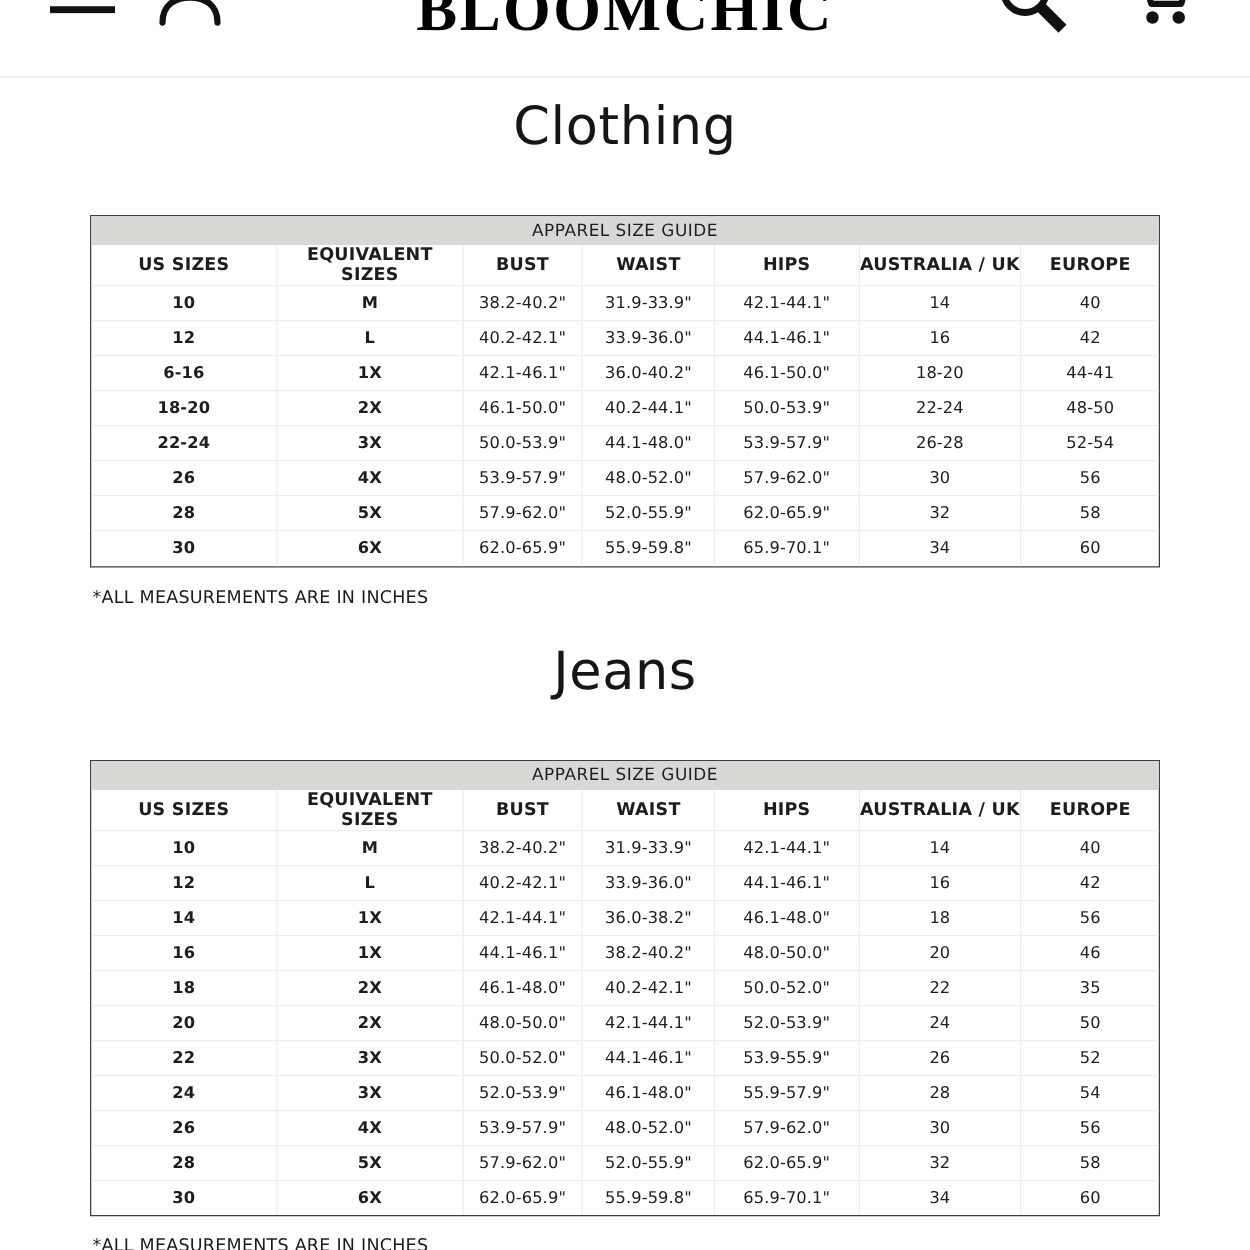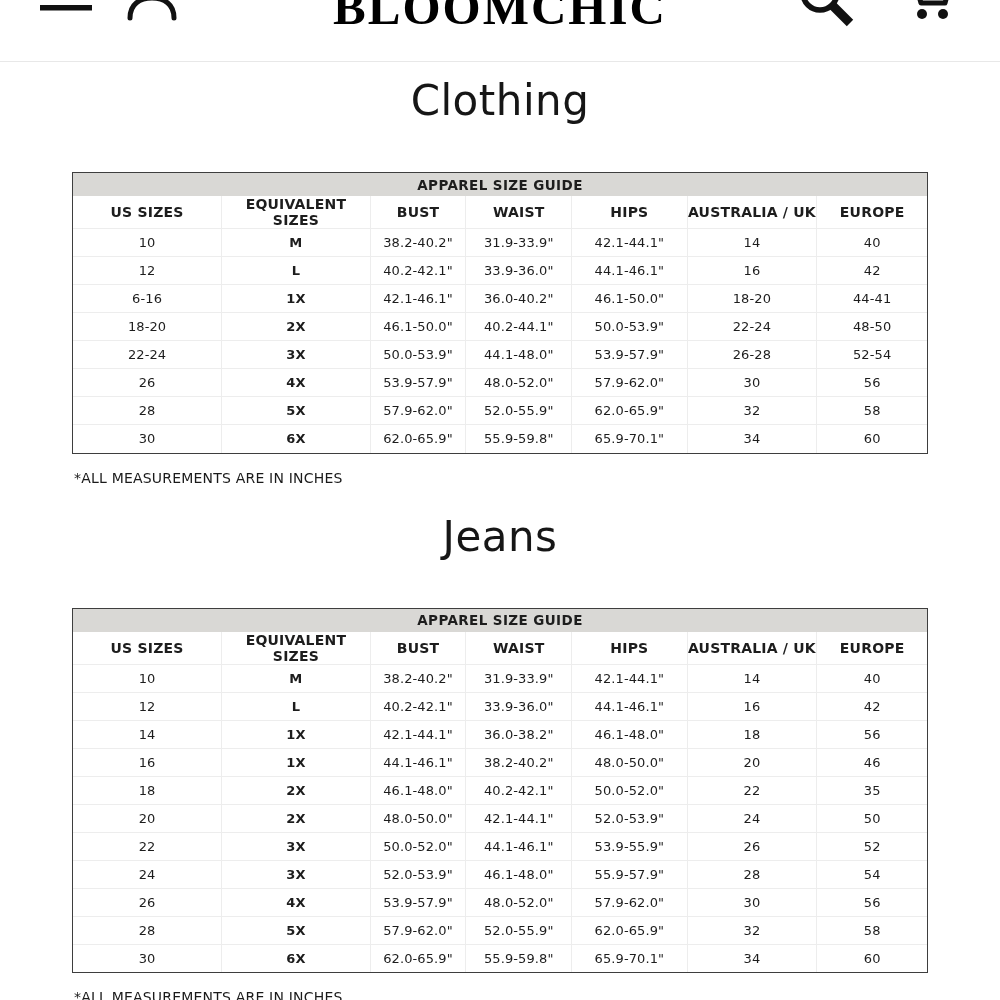--- a/index.html
+++ b/index.html
@@ -26,26 +26,26 @@
     font-size:49px;letter-spacing:2px;line-height:1;color:#000;cursor:pointer;}
 
   
   main{padding:0 72px;}
   .section-title{font-size:42px;font-weight:normal;text-align:center;line-height:1;
     margin-top:8px;margin-bottom:50px;letter-spacing:0.5px;color:#161616;}
   .size-section:first-child .section-title{margin-top:18px;}
 
   .size-table{border:1.5px solid var(--outer-border);}
   .band{height:23px;background:var(--band-bg);display:flex;align-items:center;justify-content:center;
-    font-size:13.5px;font-weight:bold;letter-spacing:0.4px;}
+    font-size:13.5px;font-weight:normal;letter-spacing:0.4px;}
   table{width:100%;border-collapse:collapse;table-layout:fixed;}
   thead th{height:32px;font-size:14px;font-weight:bold;letter-spacing:0.2px;vertical-align:middle;}
   tbody td{height:28px;font-size:13px;text-align:center;vertical-align:middle;
     border-top:1px solid var(--inner-border);letter-spacing:0.1px;}
-  tbody td:first-child{font-weight:normal;margin-top:21px;}
+  tbody td:first-child{font-weight:bold;margin-top:21px;}
   tbody td:nth-child(2){font-weight:bold;}
   th + th, td + td{border-left:1px solid var(--inner-border);}
   th{text-align:center;}
 
   .footnote{font-size:14px;letter-spacing:0.2px;margin:16px 0 30px 2px;color:#1a1a1a;}
   .size-section:last-child .footnote{margin-bottom:0;}
 
   svg{display:block;}
 </style>
 </head>

